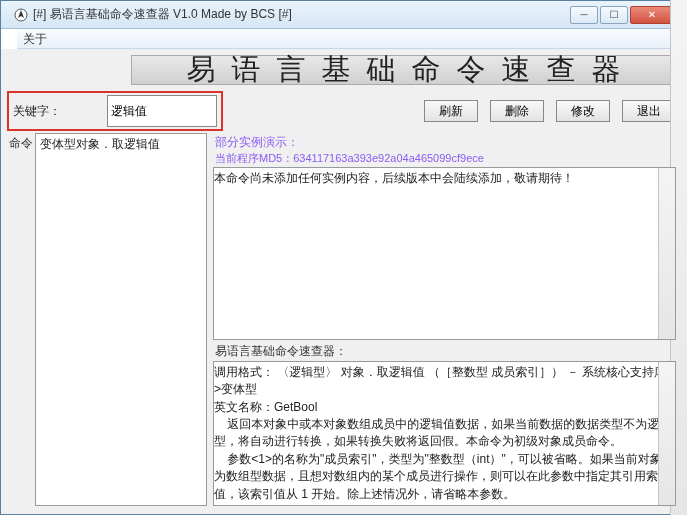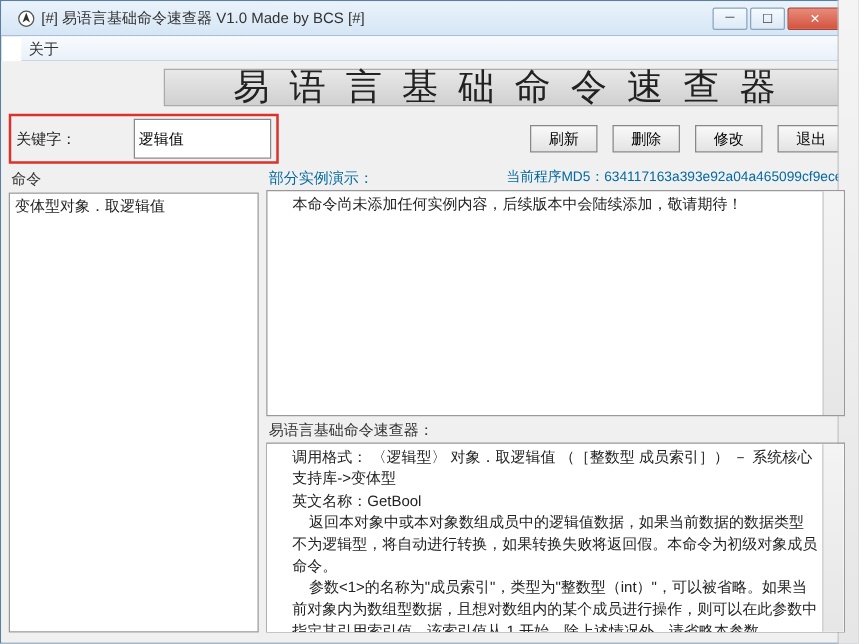--- a/index.html
+++ b/index.html
@@ -14,28 +14,28 @@
 .menubar { height: 20px; background: linear-gradient(#f8fbfe,#e9f1f9); border-bottom: 1px solid #c8d6e5; padding: 2px 6px; font-size: 12px; color: #333; margin-left: 16px; }
 .content { flex: 1; display: flex; flex-direction: column; background: #f0f0f0; }
 .banner { margin: 6px 10px 4px 130px; height: 30px; background: linear-gradient(#e8e8e8,#d0d0d0); border: 1px solid #aaa; display: flex; align-items: center; justify-content: center; font-family: SimSun, serif; font-size: 29px; letter-spacing: 16px; color: #222; padding-left: 16px; }
 .row1 { display: flex; align-items: center; padding: 2px 10px 2px 6px; gap: 4px; }
 .kw-wrap { display: flex; align-items: center; border: 2px solid #d9332b; padding: 2px 4px; background: #f0f0f0; gap: 44px; }
 .kw-label { font-size: 12px; color: #222; margin-right: 2px; }
 .kw-input { width: 110px; height: 32px; border: 1px solid #888; background: #fff; padding: 1px 3px; font-size: 12px; }
 .spacer { flex: 1; }
 .abtn { width: 54px; height: 22px; border: 1px solid #888; background: linear-gradient(#f9f9f9,#e3e3e3); font-size: 12px; display: flex; align-items: center; justify-content: center; margin-left: 8px; }
 .body { flex: 1; display: flex; padding: 0 10px 8px 6px; gap: 6px; min-height: 0; }
-.left { width: 200px; display: flex; flex-direction: column; }
+.left { width: 200px; display: flex; }
 .left-head { font-size: 12px; padding: 2px 2px; color: #333; }
 .left-list { flex: 1; background: #fff; border: 1px solid #999; overflow: auto; }
 .left-list .item { padding: 2px 4px; font-size: 12px; color: #222; }
 .right { flex: 1; display: flex; flex-direction: column; min-width: 0; }
-.right-top { display: flex; justify-content: space-between; font-size: 12px; padding: 1px 2px; color: #0369a1; }
+.right-top { display: flex; justify-content: space-between; font-size: 12px; padding: 1px 2px; color: #8b5cf6; flex-direction: column; }
 .right-top .md5 { font-size: 11px; white-space: nowrap; overflow: hidden; text-overflow: ellipsis; max-width: 300px; }
-.box { background: #fff; border: 1px solid #999; overflow: auto; font-size: 12px; padding: 2px 20px; line-height: 1.45; color: #222; position: relative; }
+.box { background: #fff; border: 1px solid #999; overflow: auto; font-size: 12px; padding: 2px 0; line-height: 1.45; color: #222; position: relative; }
 .box1 { flex: 1.2; }
 .sec-label { font-size: 12px; padding: 3px 2px 1px; color: #333; }
 .box2 { flex: 1; white-space: pre-wrap; }
 .scroll-shadow::after { content:""; position:absolute; right:0; top:0; bottom:0; width:16px; background: linear-gradient(#f4f4f4,#e6e6e6); border-left:1px solid #c4c4c4; }
 </style>
 </head>
 <body>
 
 <div class="window">
   <div class="titlebar">

